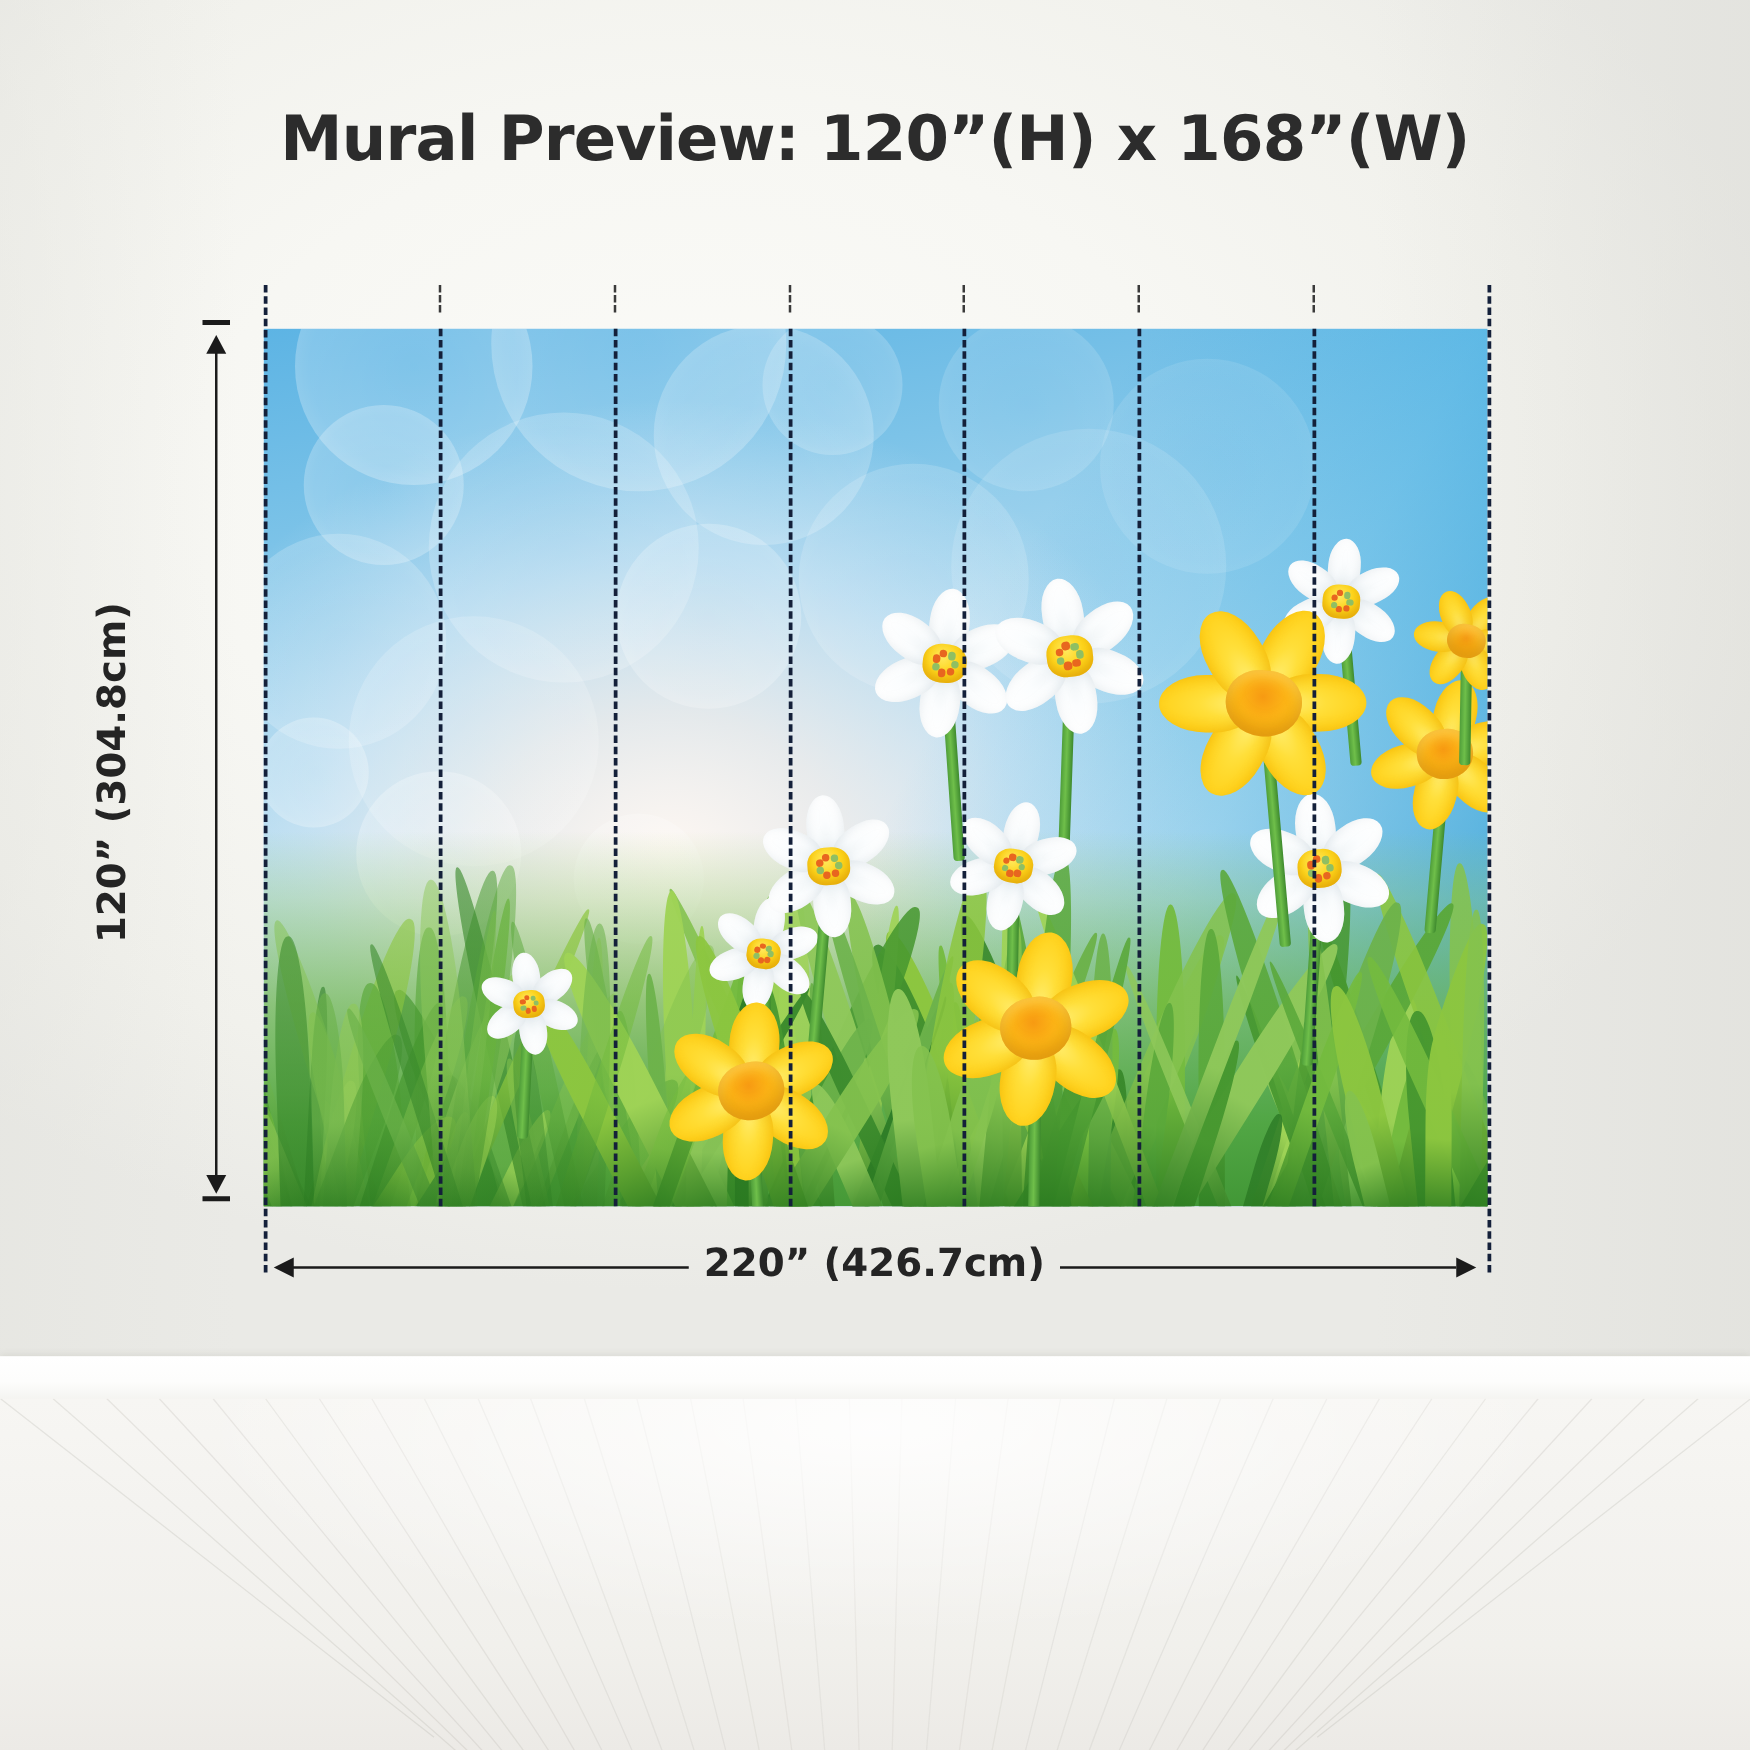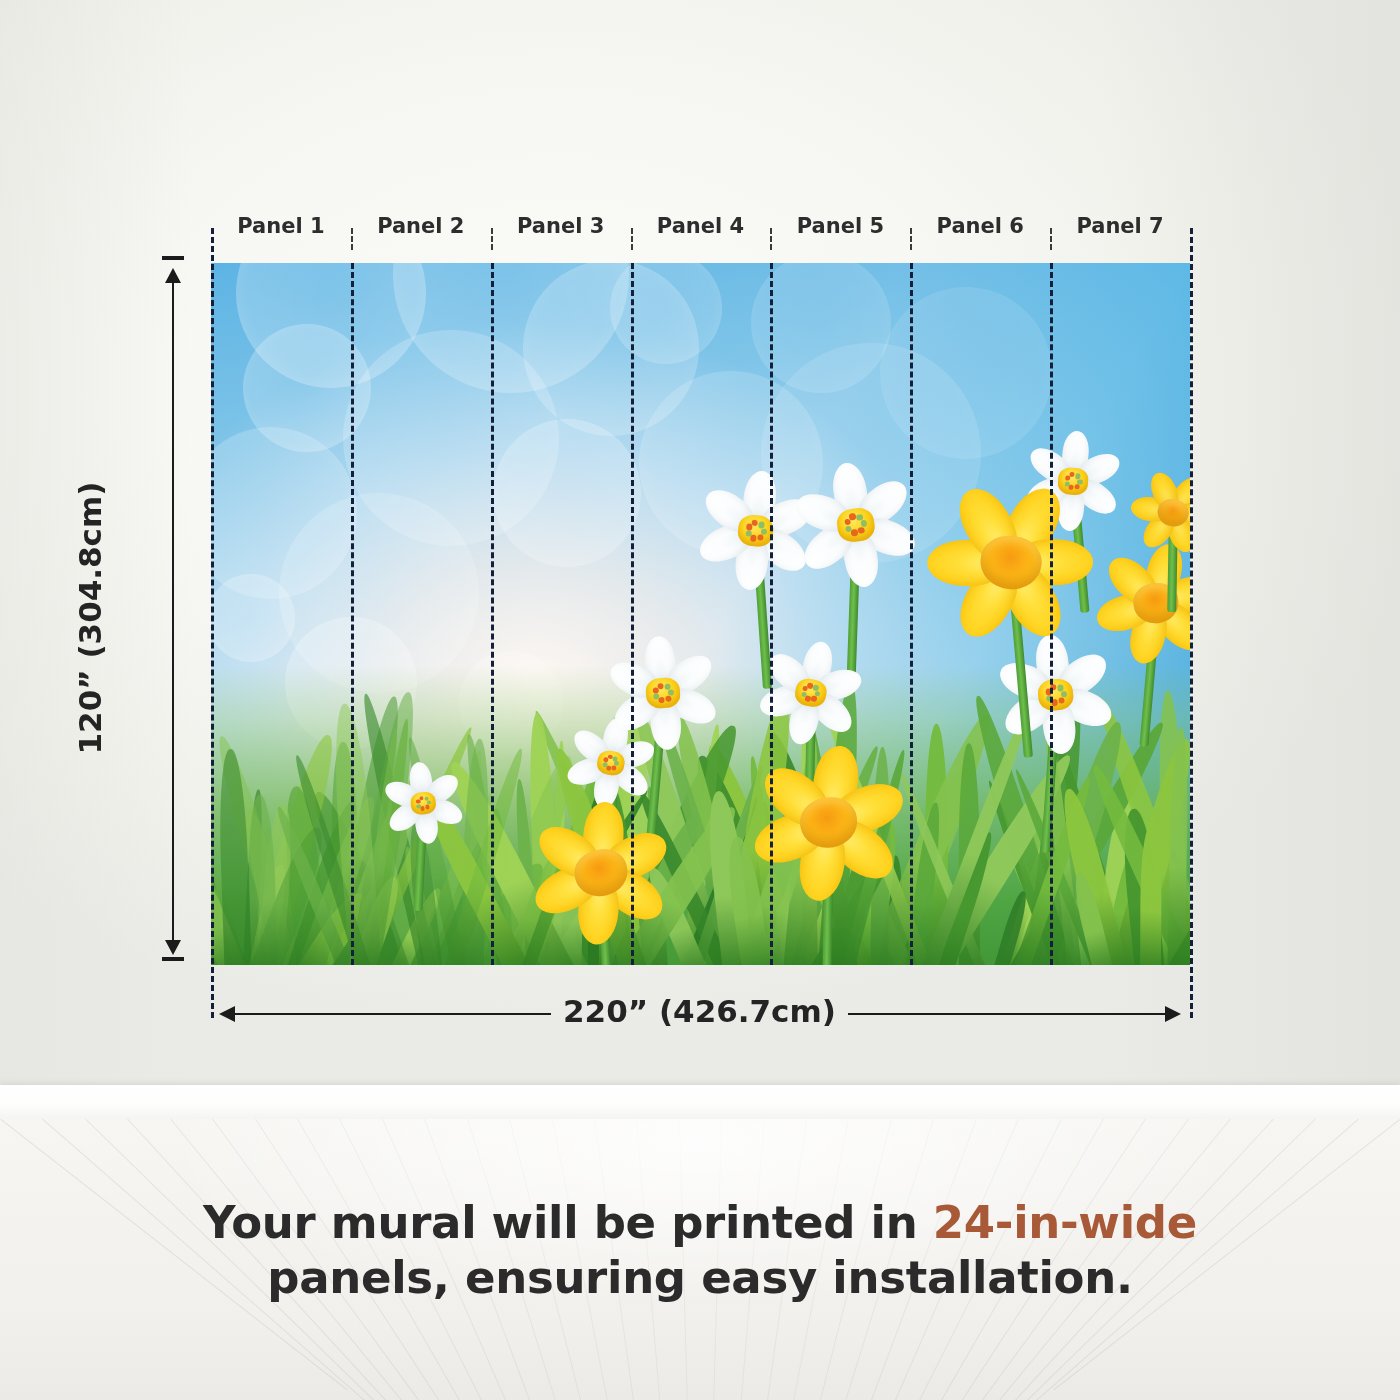--- a/index.html
+++ b/index.html
@@ -129,30 +129,22 @@
 </head>
 <body>
 
 <div id="root">
 
   <div class="wall">
     <div class="wall-shade-l"></div>
     <div class="wall-shade-r"></div>
   </div>
 
-
-  <div class="panel-labels" id="panelLabels">
-      <div class="panel-label">Panel 1</div>
-      <div class="panel-label">Panel 2</div>
-      <div class="panel-label">Panel 3</div>
-      <div class="panel-label">Panel 4</div>
-      <div class="panel-label">Panel 5</div>
-      <div class="panel-label">Panel 6</div>
-      <div class="panel-label">Panel 7</div>
-    </div>
+  <div class="title">Mural Preview: 120”(H) x 168”(W)</div>
+
 
   <div class="mural">
     <div class="sky"></div>
     <div id="bokehLayer">
         <div class="bok" style="left: 25px; top: -65px; width: 190px; height: 190px; background: radial-gradient(circle, rgba(255, 255, 255, 0.165) 0%, rgba(255, 255, 255, 0.224) 62%, rgba(255, 255, 255, 0.345) 86%, rgba(255, 255, 255, 0) 100%);"></div>
         <div class="bok" style="left: 182px; top: -106px; width: 236px; height: 236px; background: radial-gradient(circle, rgba(255, 255, 255, 0.14) 0%, rgba(255, 255, 255, 0.196) 62%, rgba(255, 255, 255, 0.298) 86%, rgba(255, 255, 255, 0) 100%);"></div>
         <div class="bok" style="left: 32px; top: 61px; width: 128px; height: 128px; background: radial-gradient(circle, rgba(255, 255, 255, 0.153) 0%, rgba(255, 255, 255, 0.21) 62%, rgba(255, 255, 255, 0.32) 86%, rgba(255, 255, 255, 0) 100%);"></div>
         <div class="bok" style="left: 132px; top: 67px; width: 216px; height: 216px; background: radial-gradient(circle, rgba(255, 255, 255, 0.12) 0%, rgba(255, 255, 255, 0.165) 62%, rgba(255, 255, 255, 0.255) 86%, rgba(255, 255, 255, 0) 100%);"></div>
         <div class="bok" style="left: 312px; top: -3px; width: 176px; height: 176px; background: radial-gradient(circle, rgba(255, 255, 255, 0.133) 0%, rgba(255, 255, 255, 0.18) 62%, rgba(255, 255, 255, 0.275) 86%, rgba(255, 255, 255, 0) 100%);"></div>
         <div class="bok" style="left: 282px; top: 156px; width: 148px; height: 148px; background: radial-gradient(circle, rgba(255, 255, 255, 0.14) 0%, rgba(255, 255, 255, 0.196) 62%, rgba(255, 255, 255, 0.298) 86%, rgba(255, 255, 255, 0) 100%);"></div>
@@ -593,20 +585,14 @@
         <div class="plank" style="left: 1187.88px; transform: rotate(36.2424deg); opacity: 0.47;"></div>
         <div class="plank" style="left: 1230.3px; transform: rotate(39.3939deg); opacity: 0.49;"></div>
         <div class="plank" style="left: 1272.73px; transform: rotate(42.5455deg); opacity: 0.51;"></div>
         <div class="plank" style="left: 1315.15px; transform: rotate(45.697deg); opacity: 0.52;"></div>
         <div class="plank" style="left: 1357.58px; transform: rotate(48.8485deg); opacity: 0.54;"></div>
         <div class="plank" style="left: 1400px; transform: rotate(52deg); opacity: 0.56;"></div>
       </div>
     <div class="floor-vig"></div>
   </div>
 
-  <div class="caption">
-    <div>
-      <span>Your mural will be printed in </span><span class="cap-accent">24-in-wide</span>
-    </div>
-    <div>panels, ensuring easy installation.</div>
-  </div>
 
 </div>
 
 </body></html>

